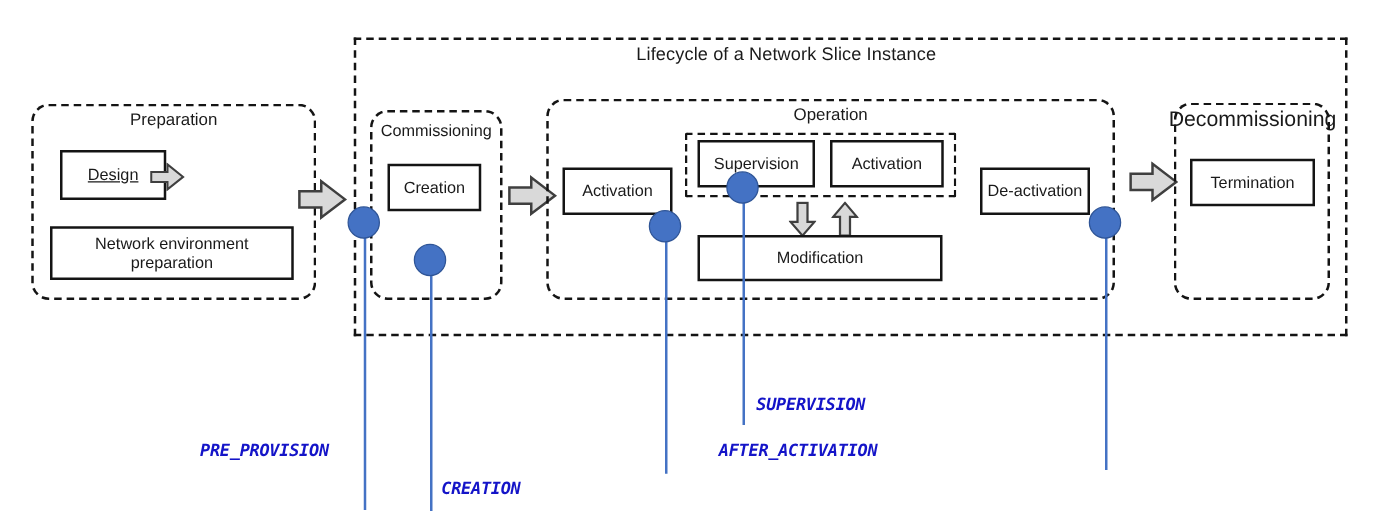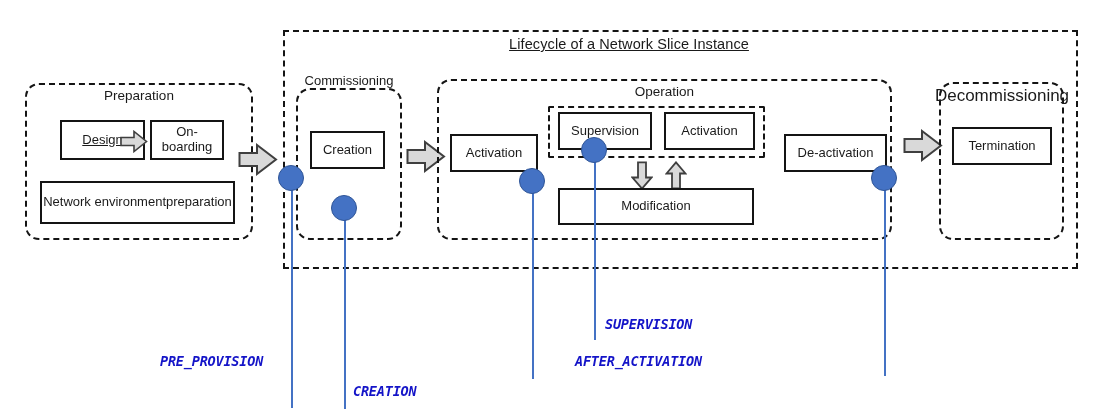--- a/index.html
+++ b/index.html
@@ -84,51 +84,47 @@
   
   .arrow-r, .arrow-d, .arrow-u { display: block; }
 </style>
 </head>
 <body>
 
 <div id="canvas">
 
   <div class="abs dashed-outer" style="left:283px; top:30px; width:795px; height:239px;"></div>
 
-  <div class="abs title-main" style="left:283px; top:36px; width:692px;text-decoration:underline;">Lifecycle of a Network Slice Instance</div>
+  <div class="abs title-main" style="left:283px; top:36px; width:692px;">Lifecycle of a Network Slice Instance</div>
 
   <div class="abs dashed-round" style="left:25px; top:83px; width:228px; height:157px;"></div>
   <div class="abs caption" style="left:25px; top:88px; width:228px;">Preparation</div>
 
-  <div class="abs box" style="left:60px; top:120px; width:85px; height:40px;text-decoration:underline;">Design</div>
+  <div class="abs box" style="left:48px; top:120px; width:85px; height:40px;text-decoration:underline;">Design</div>
 
   <div class="abs" style="left:120px; top:130px; width:28px; height:23px;">
     <svg class="arrow-r" width="28" height="23" viewBox="0 0 28 23">
       <polygon points="1,7.5 14,7.5 14,1.5 26.5,11.5 14,21.5 14,15.5 1,15.5" fill="#D9D9D9" stroke="#3F3F3F" stroke-width="1.6" stroke-linejoin="miter"></polygon>
     </svg>
   </div>
 
-  <div class="abs box" style="left:150px; top:120px; width:74px; height:40px; flex-direction:column;">
-    <span>On-</span>
-    <span>boarding</span>
-  </div>
 
-  <div class="abs box" style="left:40px; top:181px; width:195px; height:43px; flex-direction:row;">
+  <div class="abs box" style="left:40px; top:181px; width:195px; height:43px; flex-direction:column;">
     <span>Network environment</span>
     <span>preparation</span>
   </div>
 
   <div class="abs" style="left:238px; top:143px; width:40px; height:33px;">
     <svg class="arrow-r" width="40" height="33" viewBox="0 0 40 33">
       <polygon points="1.5,10 19,10 19,2 38,16.5 19,31 19,23 1.5,23" fill="#D9D9D9" stroke="#3F3F3F" stroke-width="2" stroke-linejoin="miter"></polygon>
     </svg>
   </div>
 
   <div class="abs dashed-round" style="left:296px; top:88px; width:106px; height:152px;"></div>
-  <div class="abs caption" style="left:289px; top:73px; width:120px; font-size:13px;">Commissioning</div>
+  <div class="abs caption" style="left:289px; top:97px; width:120px; font-size:13px;">Commissioning</div>
 
   <div class="abs box" style="left:310px; top:131px; width:75px; height:38px;">Creation</div>
 
   <div class="abs" style="left:406px; top:140px; width:40px; height:33px;">
     <svg class="arrow-r" width="40" height="33" viewBox="0 0 40 33">
       <polygon points="1.5,10 19,10 19,2 38,16.5 19,31 19,23 1.5,23" fill="#D9D9D9" stroke="#3F3F3F" stroke-width="2" stroke-linejoin="miter"></polygon>
     </svg>
   </div>
 
   <div class="abs dashed-round" style="left:437px; top:79px; width:455px; height:161px;"></div>
@@ -149,21 +145,21 @@
   </div>
 
   <div class="abs" style="left:665px; top:161px; width:22px; height:29px;">
     <svg class="arrow-u" width="22" height="29" viewBox="0 0 22 29">
       <polygon points="11,1.3 20.5,12.5 15,12.5 15,27.5 7,27.5 7,12.5 1.5,12.5" fill="#D9D9D9" stroke="#3F3F3F" stroke-width="1.8" stroke-linejoin="miter"></polygon>
     </svg>
   </div>
 
   <div class="abs box" style="left:558px; top:188px; width:196px; height:37px;">Modification</div>
 
-  <div class="abs box" style="left:784px; top:134px; width:103px; height:38px;">De-activation</div>
+  <div class="abs box" style="left:784px; top:134px; width:88px; height:38px;">De-activation</div>
 
   <div class="abs" style="left:903px; top:129px; width:40px; height:33px;">
     <svg class="arrow-r" width="40" height="33" viewBox="0 0 40 33">
       <polygon points="1.5,10 19,10 19,2 38,16.5 19,31 19,23 1.5,23" fill="#D9D9D9" stroke="#3F3F3F" stroke-width="2" stroke-linejoin="miter"></polygon>
     </svg>
   </div>
 
   <div class="abs dashed-round" style="left:939px; top:82px; width:125px; height:158px;"></div>
   <div class="abs caption" style="left:932px; top:86px; width:140px; font-size:17px;">Decommissioning</div>
 

